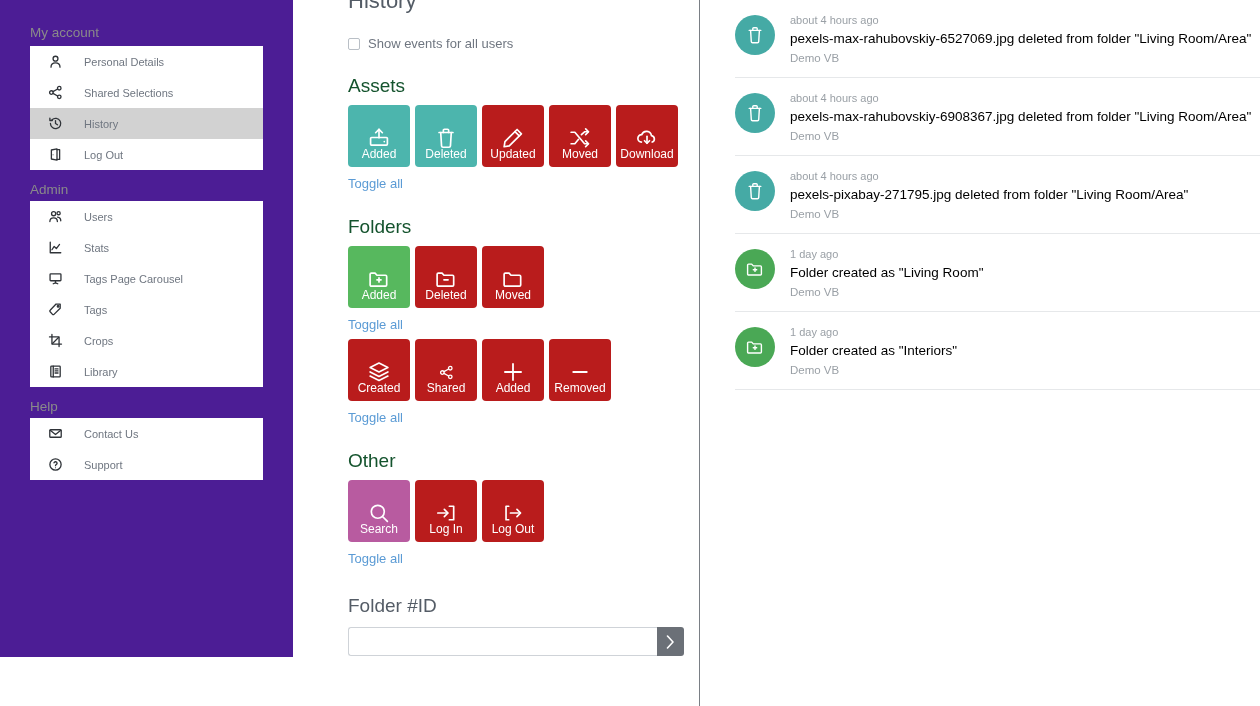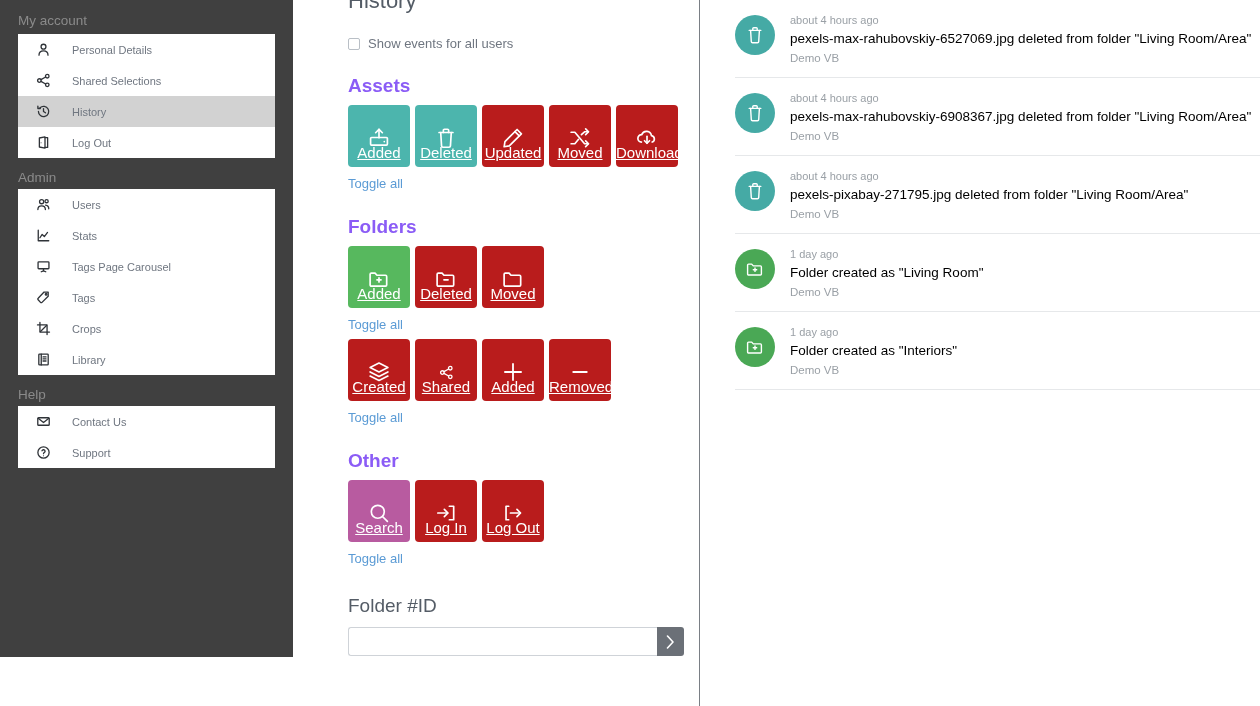--- a/index.html
+++ b/index.html
@@ -10,22 +10,22 @@
     font-family: "Liberation Sans", sans-serif;
     overflow: hidden;
   }
 
   .page { position: relative; width: 1260px; height: 706px; background:#fff; }
 
   
   .sidebar {
     position: absolute; left: 0; top: 0;
     width: 293px; height: 657px;
-    background: #404040;
-    padding: 4px;
+    background: #4c1d95;
+    padding: 16px;
   }
   .side-group-label {
     font-size: 13.5px;
     color: #8a8a8a;
     padding: 0 0 0 14px;
     height: 31px;
     line-height: 40px;
   }
   .side-group-label.first { line-height: 34px; height: 30px; }
   .side-list {
@@ -72,41 +72,40 @@
     width: 12px; height: 12px;
     border: 1px solid #b9bfc6;
     border-radius: 2px;
     background: #fff;
     margin-right: 8px;
     flex: none;
   }
   .checkrow .lbl { font-size: 13px; color: #6f7680; }
 
   .sec-title {
-    font-size: 19px; color: #8b5cf6; font-weight: 700;
+    font-size: 19px; color: #14532d; font-weight: 400;
     margin: 22px 0 0 0;
     line-height: 26px;
   }
   .btnrow { display: flex; gap: 5px; margin-top: 6px; }
   .tbtn {
     width: 62px; height: 62px;
     border-radius: 4px;
     background: #b91c1c;
     display: flex; flex-direction: column;
     align-items: center; justify-content: center;
     cursor: pointer;
     position: relative;
     color: #ffffff;
   }
   .tbtn .gi { display: flex; align-items: center; justify-content: center; height: 30px; margin-top: 4px; }
   .tbtn .cap {
-    font-size: 15px; color: #ffffff;
+    font-size: 12px; color: #ffffff;
     position: absolute; bottom: 6px; left: 0; right: 0; text-align: center;
     white-space: nowrap;
-    text-decoration: underline;
   }
   .tbtn.on-teal { background: #4cb5ad; }
   .tbtn.on-green { background: #57b85e; }
   .tbtn.on-magenta { background: #b85ba0; }
 
   .toggle-all-link {
     display: inline-block;
     font-size: 13px; color: #5b9bd5;
     margin-top: 9px;
     cursor: pointer;

